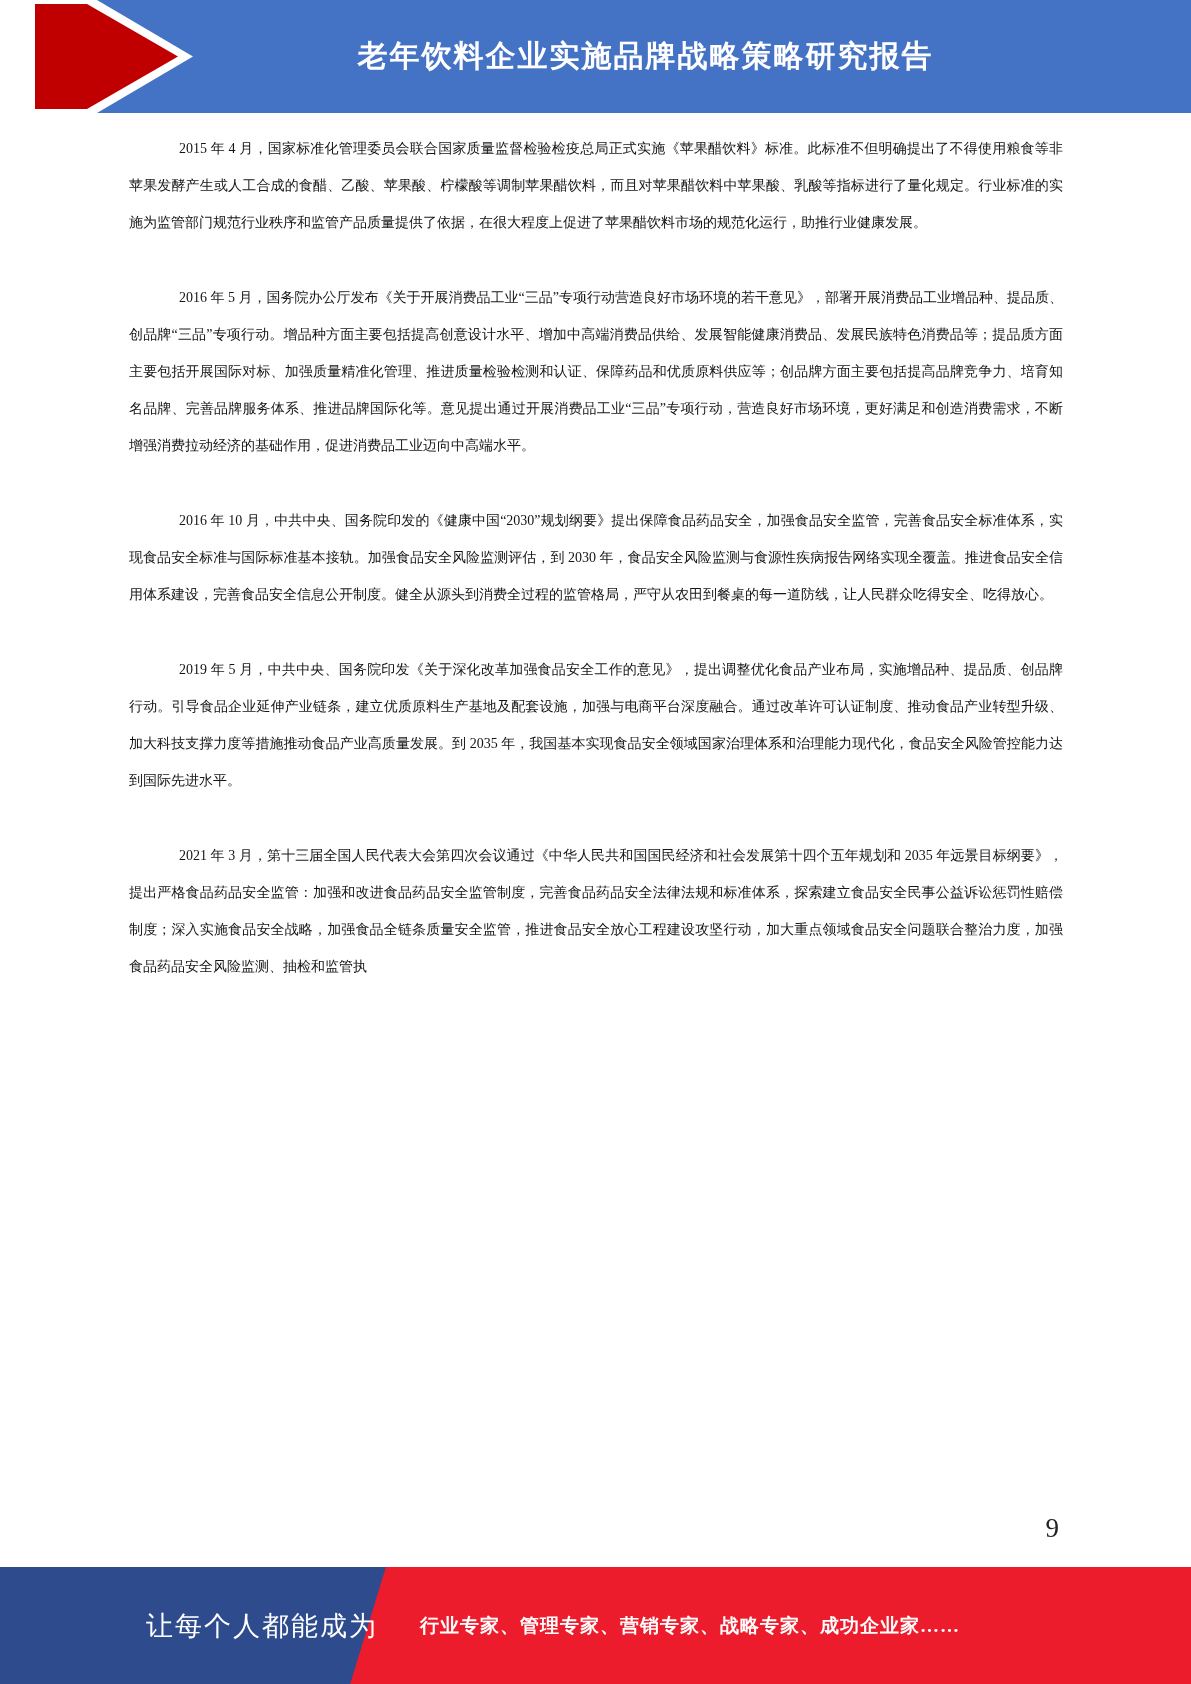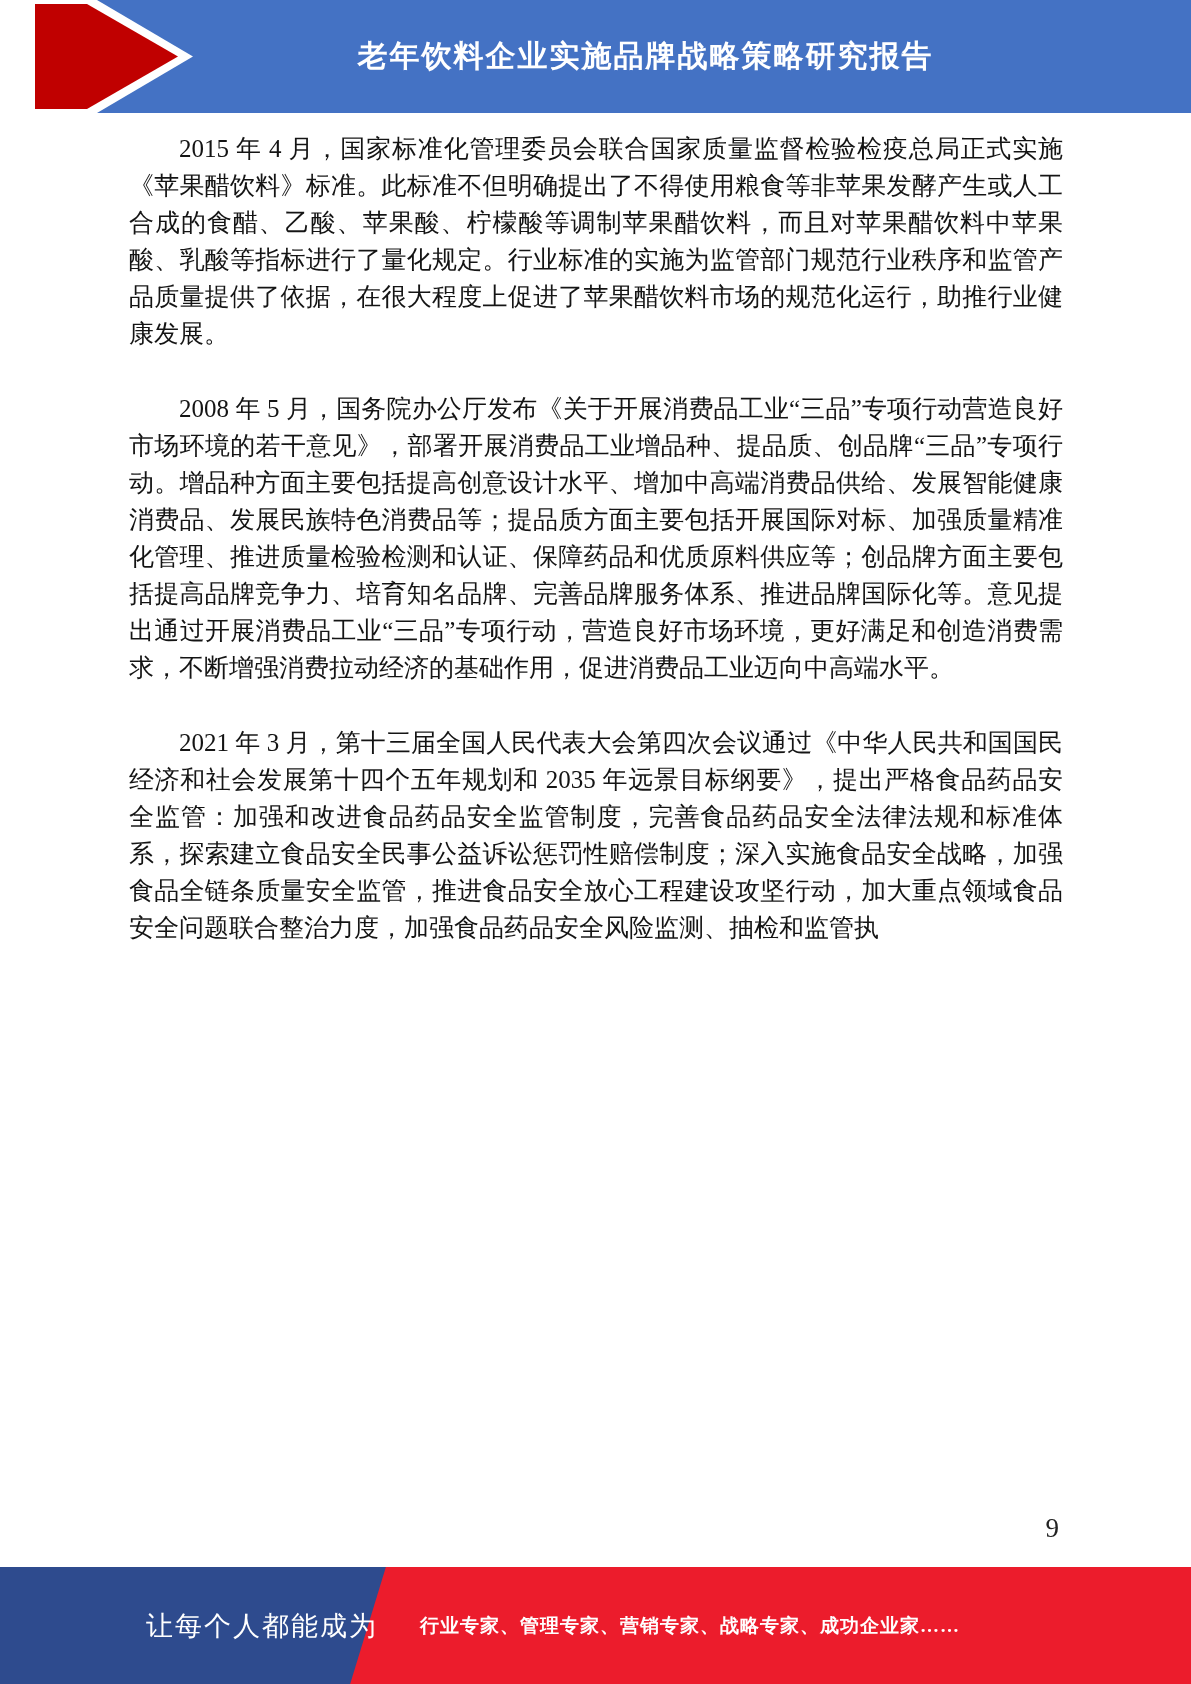--- a/index.html
+++ b/index.html
@@ -35,21 +35,21 @@
   }
   
   .body-text{
     position:absolute;
     top:130px;left:129px;
     width:934px;
     color:#141414;
   }
   .body-text p{
     margin:0 0 38px 0;
-    font-size:25px;
+    font-size:14px;
     line-height:37px;
     text-align:justify;
     text-indent:50px;
     word-break:break-all;
   }
   .body-text p:last-child{margin-bottom:0;}
   
   .page-number{
     position:absolute;
     top:1513px;right:132px;
@@ -90,21 +90,23 @@
   <div class="header-band">
     <svg class="header-arrow" viewBox="0 0 170 113" preserveAspectRatio="none" aria-hidden="true">
       <polygon points="0,0 62,0 158,56.5 62,113 0,113" fill="#ffffff"></polygon>
       <polygon points="0,4 52,4 143,56.5 52,109 0,109" fill="#c00000"></polygon>
     </svg>
     <div class="header-title">老年饮料企业实施品牌战略策略研究报告</div>
   </div>
 
   <div class="body-text">
     <p>2015 年 4 月，国家标准化管理委员会联合国家质量监督检验检疫总局正式实施《苹果醋饮料》标准。此标准不但明确提出了不得使用粮食等非苹果发酵产生或人工合成的食醋、乙酸、苹果酸、柠檬酸等调制苹果醋饮料，而且对苹果醋饮料中苹果酸、乳酸等指标进行了量化规定。行业标准的实施为监管部门规范行业秩序和监管产品质量提供了依据，在很大程度上促进了苹果醋饮料市场的规范化运行，助推行业健康发展。</p>
-    <p>2008 年 5 月，国务院办公厅发布《关于开展消费品工业“三品”专项行动营造良好市场环境的若干意见》，部署开展消费品工业增品种、提品质、创品牌“三品”专项行动。增品种方面主要包括提高创意设计水平、增加中高端消费品供给、发展智能健康消费品、发展民族特色消费品等；提品质方面主要包括开展国际对标、加强质量精准化管理、推进质量检验检测和认证、保障药品和优质原料供应等；创品牌方面主要包括提高品牌竞争力、培育知名品牌、完善品牌服务体系、推进品牌国际化等。意见提出通过开展消费品工业“三品”专项行动，营造良好市场环境，更好满足和创造消费需求，不断增强消费拉动经济的基础作用，促进消费品工业迈向中高端水平。</p>
+    <p>2016 年 5 月，国务院办公厅发布《关于开展消费品工业“三品”专项行动营造良好市场环境的若干意见》，部署开展消费品工业增品种、提品质、创品牌“三品”专项行动。增品种方面主要包括提高创意设计水平、增加中高端消费品供给、发展智能健康消费品、发展民族特色消费品等；提品质方面主要包括开展国际对标、加强质量精准化管理、推进质量检验检测和认证、保障药品和优质原料供应等；创品牌方面主要包括提高品牌竞争力、培育知名品牌、完善品牌服务体系、推进品牌国际化等。意见提出通过开展消费品工业“三品”专项行动，营造良好市场环境，更好满足和创造消费需求，不断增强消费拉动经济的基础作用，促进消费品工业迈向中高端水平。</p>
+    <p>2016 年 10 月，中共中央、国务院印发的《健康中国“2030”规划纲要》提出保障食品药品安全，加强食品安全监管，完善食品安全标准体系，实现食品安全标准与国际标准基本接轨。加强食品安全风险监测评估，到 2030 年，食品安全风险监测与食源性疾病报告网络实现全覆盖。推进食品安全信用体系建设，完善食品安全信息公开制度。健全从源头到消费全过程的监管格局，严守从农田到餐桌的每一道防线，让人民群众吃得安全、吃得放心。</p>
+    <p>2019 年 5 月，中共中央、国务院印发《关于深化改革加强食品安全工作的意见》，提出调整优化食品产业布局，实施增品种、提品质、创品牌行动。引导食品企业延伸产业链条，建立优质原料生产基地及配套设施，加强与电商平台深度融合。通过改革许可认证制度、推动食品产业转型升级、加大科技支撑力度等措施推动食品产业高质量发展。到 2035 年，我国基本实现食品安全领域国家治理体系和治理能力现代化，食品安全风险管控能力达到国际先进水平。</p>
     <p>2021 年 3 月，第十三届全国人民代表大会第四次会议通过《中华人民共和国国民经济和社会发展第十四个五年规划和 2035 年远景目标纲要》，提出严格食品药品安全监管：加强和改进食品药品安全监管制度，完善食品药品安全法律法规和标准体系，探索建立食品安全民事公益诉讼惩罚性赔偿制度；深入实施食品安全战略，加强食品全链条质量安全监管，推进食品安全放心工程建设攻坚行动，加大重点领域食品安全问题联合整治力度，加强食品药品安全风险监测、抽检和监管执</p>
   </div>
 
   <div class="page-number">9</div>
 
   <div class="footer-band">
     <div class="footer-left-shape"></div>
     <div class="footer-left-text">让每个人都能成为</div>
     <div class="footer-right-text">行业专家、管理专家、营销专家、战略专家、成功企业家……</div>
   </div>

